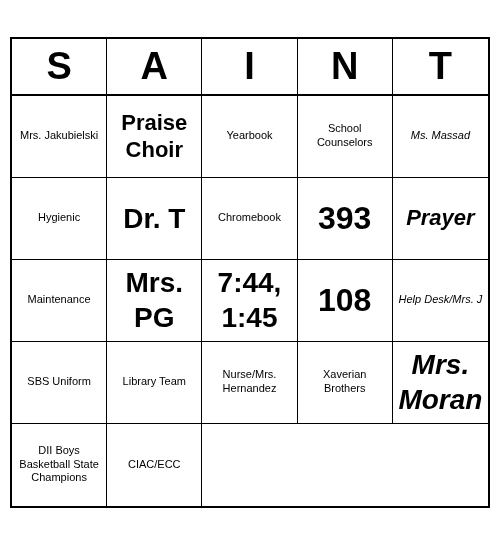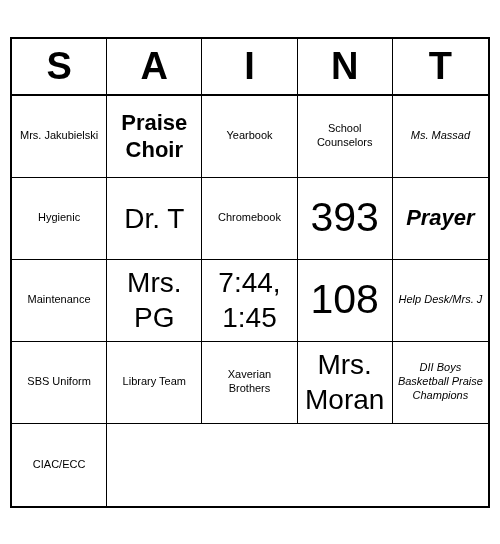--- a/index.html
+++ b/index.html
@@ -72,26 +72,26 @@
       border-bottom: none;
     }
 
     .cell.large {
       font-size: 22px;
       font-weight: bold;
     }
 
     .cell.xl {
       font-size: 28px;
-      font-weight: normal;
+      font-weight: bold;
     }
 
     .cell.xxl {
-      font-size: 41px;
-      font-weight: normal;
+      font-size: 32px;
+      font-weight: bold;
     }
   </style>
 </head>
 <body>
 
 <div class="bingo-card">
   <div class="bingo-header">
   <div class="header-cell">S</div>
       <div class="header-cell">A</div>
       <div class="header-cell">I</div>
@@ -109,18 +109,19 @@
       <div class="cell">Chromebook</div>
       <div class="cell xxl">393</div>
       <div class="cell large">Prayer</div>
       <div class="cell">Maintenance</div>
       <div class="cell xl">Mrs. PG</div>
       <div class="cell xl">7:44, 1:45</div>
       <div class="cell xxl">108</div>
       <div class="cell">Help Desk/Mrs. J</div>
       <div class="cell">SBS Uniform</div>
       <div class="cell">Library Team</div>
+      <div class="cell">Nurse/Mrs. Hernandez</div>
       <div class="cell">Xaverian Brothers</div>
       <div class="cell xl">Mrs. Moran</div>
-      <div class="cell">DII Boys Basketball Praise Champions</div>
+      <div class="cell">DII Boys Basketball State Champions</div>
       <div class="cell">CIAC/ECC</div>
     </div>
 </div>
 
 </body></html>

